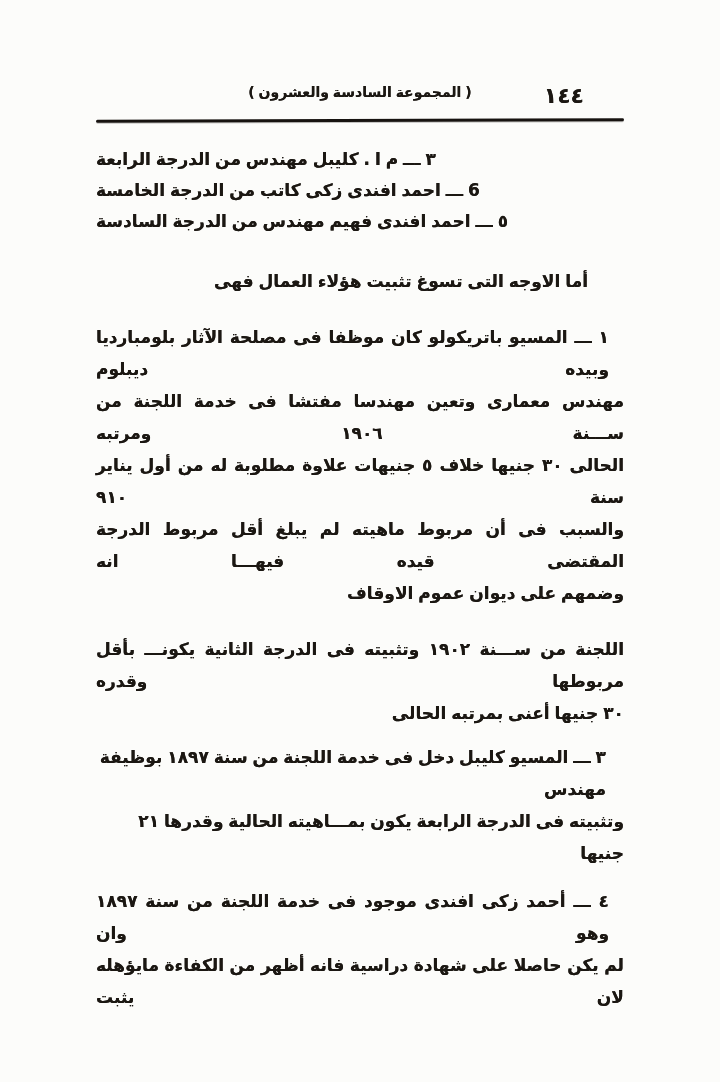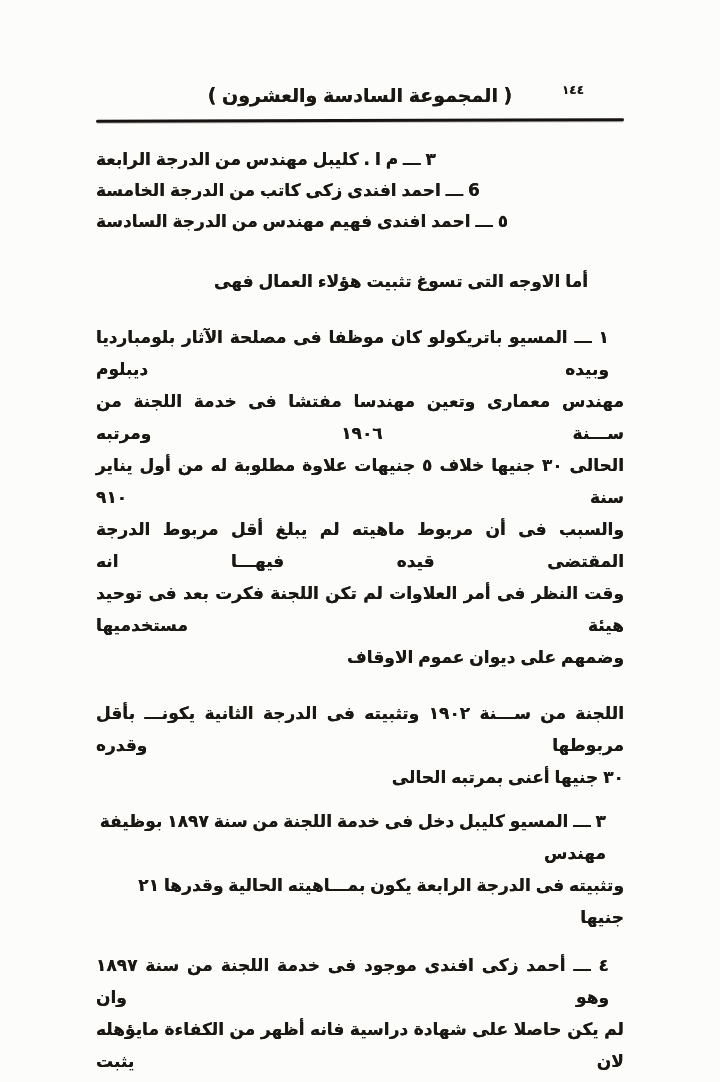--- a/index.html
+++ b/index.html
@@ -9,22 +9,22 @@
     background:#fcfcfa;overflow:hidden;
     font-family:"DejaVu Sans",sans-serif;
   }
   .content{
     position:absolute;top:84px;left:96px;width:528px;
     direction:rtl;color:#1b1712;font-weight:700;font-size:17px;
     text-shadow:0 0 .45px rgba(20,15,10,.85);
     word-spacing:-1px;
   }
   .header{position:relative;height:26px;}
-  .header-title{text-align:center;font-size:19px;}
-  .page-number{position:absolute;top:-1px;right:40px;font-size:12px;letter-spacing:1px;}
+  .header-title{text-align:center;font-size:14px;}
+  .page-number{position:absolute;top:-1px;right:40px;font-size:22px;letter-spacing:1px;}
   .rule{
     margin-top:9px;height:3px;background:#171310;border-radius:2px;
     transform:rotate(-0.18deg);
     box-shadow:0 1px 0 rgba(23,19,16,.25);
   }
   .roster{margin-top:22px;line-height:31px;}
   .roster .ln{text-align:left;padding-right:24px;}
   .intro{margin-top:28px;line-height:32px;text-align:right;padding-right:36px;}
   .para{line-height:32px;}
   .para .ln{min-height:32px;}
@@ -60,21 +60,20 @@
       <div class="ln">٥ ـــ احمد افندى فهيم مهندس من الدرجة السادسة</div>
     </div>
 
     <div class="intro">أما الاوجه التى تسوغ تثبيت هؤلاء العمال فهى</div>
 
     <div class="para p1">
       <div class="ln j ind">١ ـــ المسيو باتريكولو كان موظفا فى مصلحة الآثار بلومبارديا وبيده ديبلوم</div>
       <div class="ln j">مهندس معمارى وتعين مهندسا مفتشا فى خدمة اللجنة من ســـنة ١٩٠٦ ومرتبه</div>
       <div class="ln j">الحالى ٣٠ جنيها خلاف ٥ جنيهات علاوة مطلوبة له من أول يناير سنة ٩١٠</div>
       <div class="ln j">والسبب فى أن مربوط ماهيته لم يبلغ أقل مربوط الدرجة المقتضى قيده فيهـــا انه</div>
-      <div class="ln j">وقت النظر فى أمر العلاوات لم تكن اللجنة فكرت بعد فى توحيد هيئة مستخدميها</div>
       <div class="ln endL pl2">وضمهم على ديوان عموم الاوقاف</div>
     </div>
 
     <div class="para p2">
       <div class="ln j">اللجنة من ســـنة ١٩٠٢ وتثبيته فى الدرجة الثانية يكونـــ بأقل مربوطها وقدره</div>
       <div class="ln endL pl4">٣٠ جنيها أعنى بمرتبه الحالى</div>
     </div>
 
     <div class="para p3">
       <div class="ln r ind18">٣ ـــ المسيو كليبل دخل فى خدمة اللجنة من سنة ١٨٩٧ بوظيفة مهندس</div>

